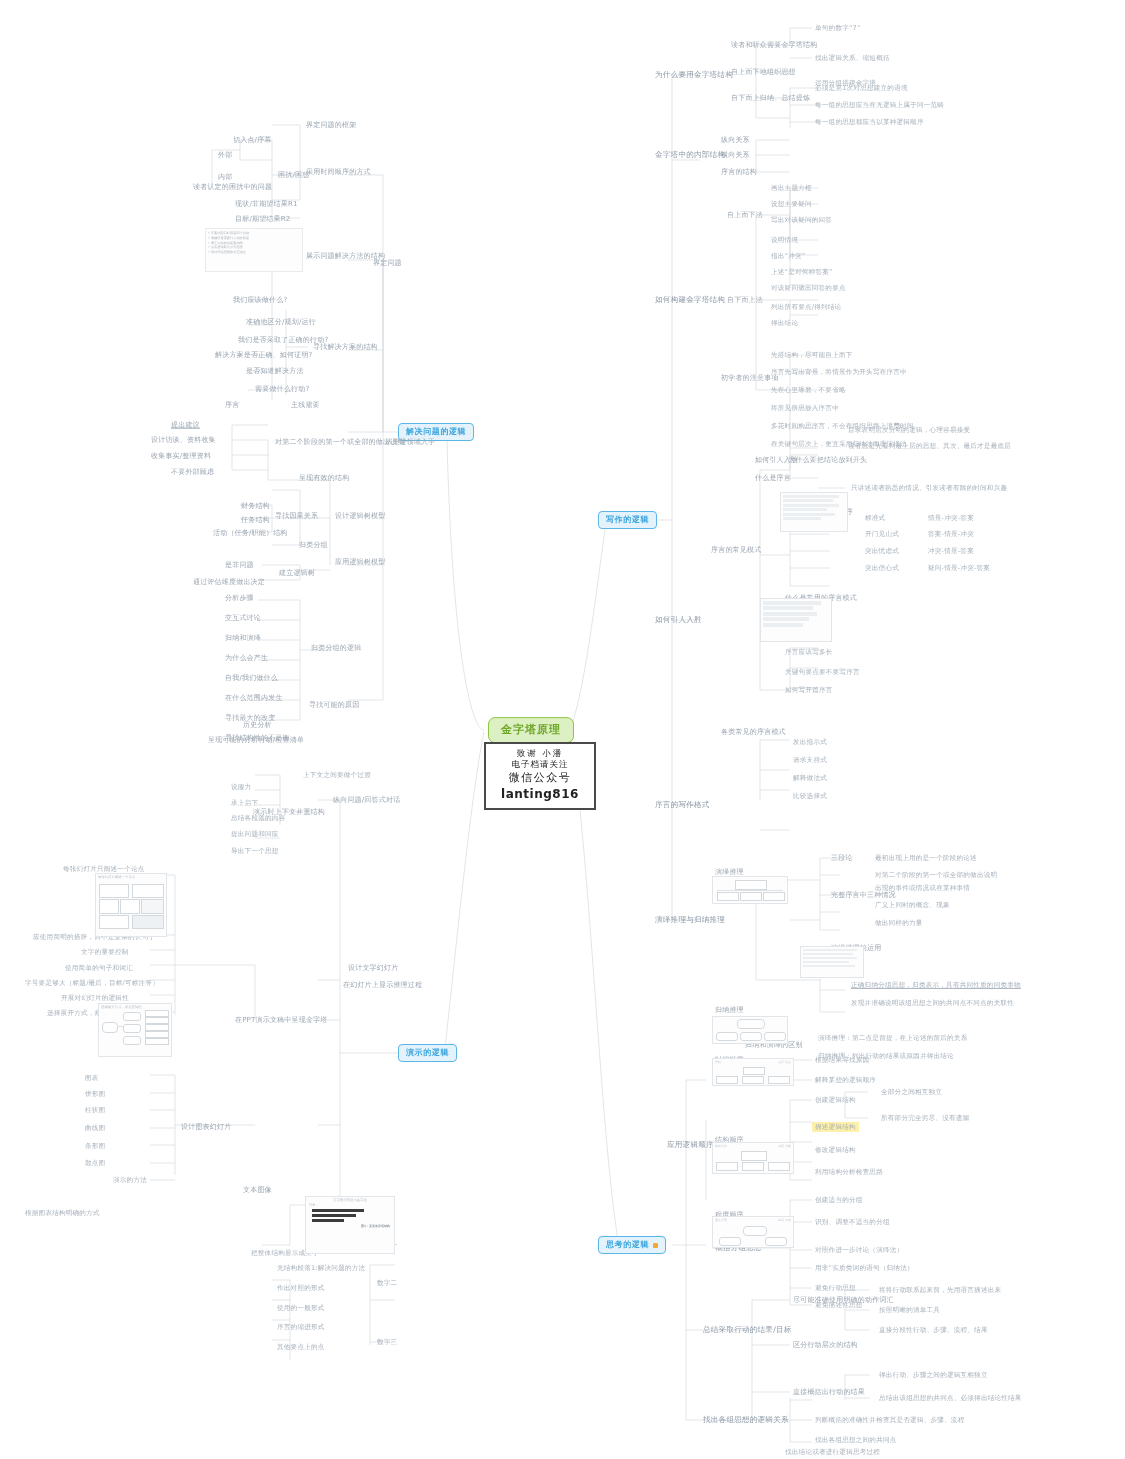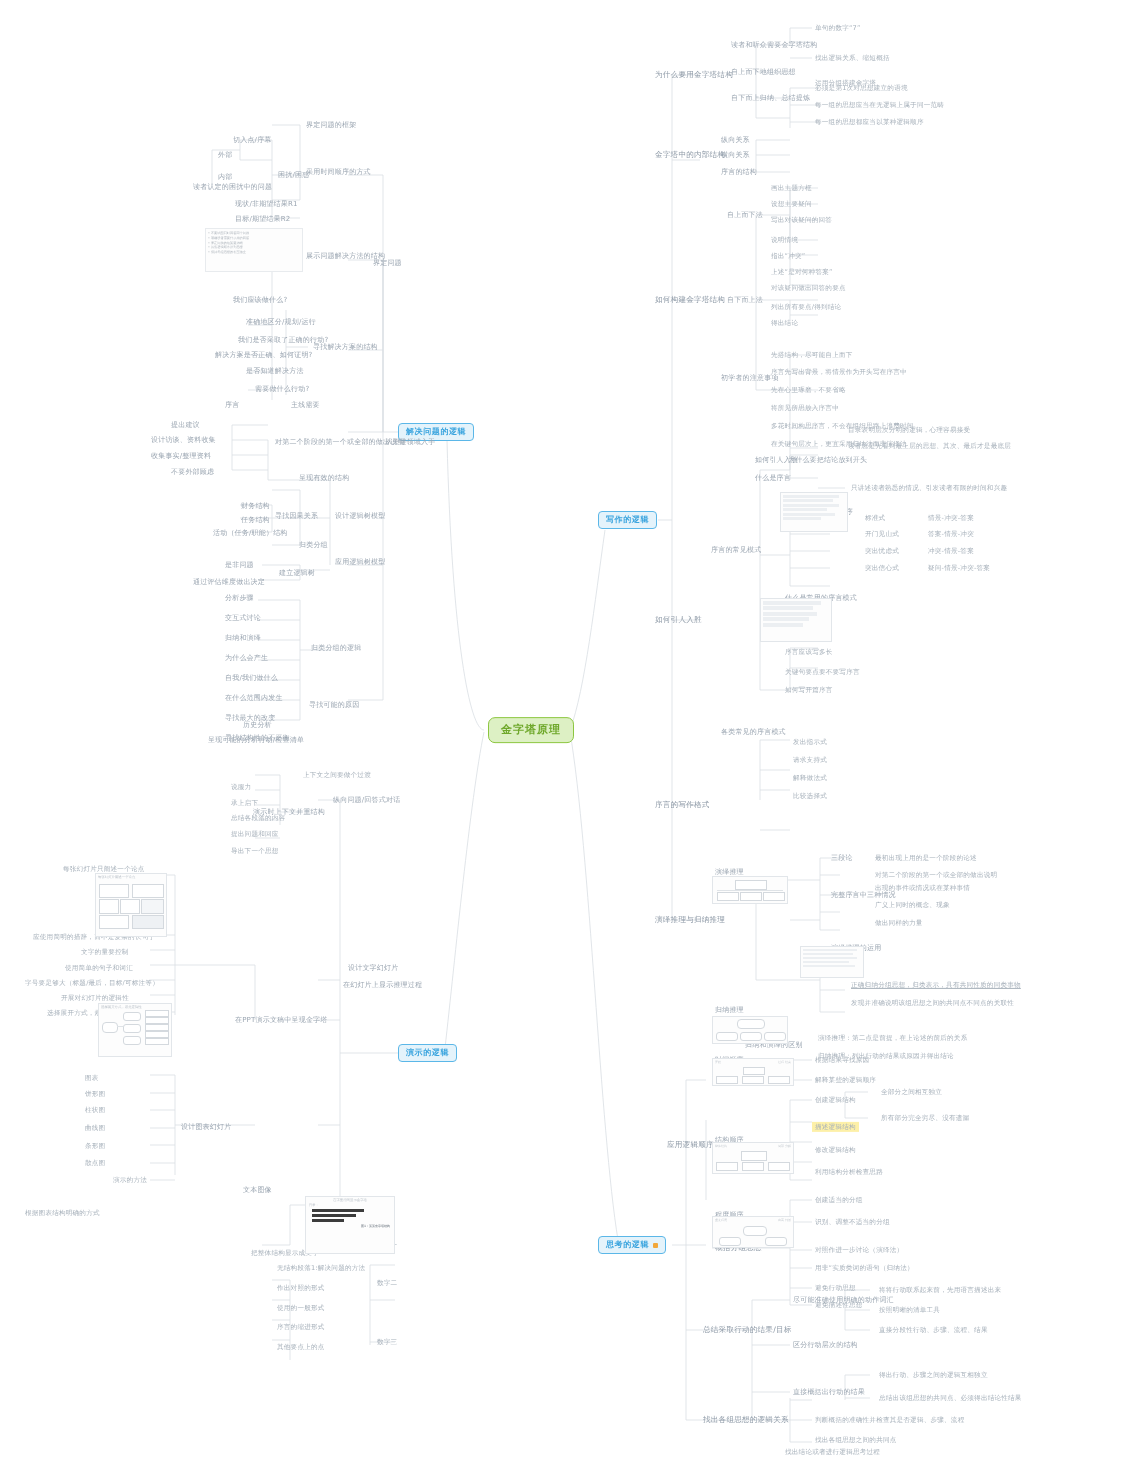--- a/index.html
+++ b/index.html
@@ -362,20 +362,26 @@
       <path d="M706 1420 L 790 1420"></path>
       <path d="M790 1398 L 790 1442"></path>
       <path d="M790 1400 L 812 1400"></path>
         <path d="M790 1420 L 812 1420"></path>
         <path d="M790 1442 L 812 1442"></path>
     </g>
   </svg>
 
   <div class="node root" style="left:488px;top:730px;">金字塔原理</div>
 
+  <div class="watermark" style="left:484px;top:742px;width:88px;">
+    <div class="w1">致谢 小潘</div>
+    <div class="w2">电子档请关注</div>
+    <div class="w3">微信公众号</div>
+    <div class="w4">lanting816</div>
+  </div>
 
   <div class="node branch" style="left:398px;top:432px;">
     <span>解决问题的逻辑</span>
   </div>
   <div class="node branch" style="left:598px;top:520px;">
     <span>写作的逻辑</span>
   </div>
   <div class="node branch" style="left:398px;top:1053px;">
     <span>演示的逻辑</span>
   </div>
@@ -399,21 +405,21 @@
   <div class="node l3" style="left:230px;top:300px;">我们应该做什么?</div>
   <div class="node l3" style="left:243px;top:322px;">准确地区分/规划/运行</div>
   <div class="node l3" style="left:310px;top:347px;">寻找解决方案的结构</div>
   <div class="node l3" style="left:212px;top:355px;">解决方案是否正确、如何证明?</div>
   <div class="node l3" style="left:235px;top:340px;">我们是否采取了正确的行动?</div>
   <div class="node l3" style="left:243px;top:371px;">是否知道解决方法</div>
   <div class="node l3" style="left:252px;top:389px;">需要做什么行动?</div>
   <div class="node l3" style="left:222px;top:405px;">序言</div>
   <div class="node l3" style="left:288px;top:405px;">主线需要</div>
 
-  <div class="node l3" style="left:168px;top:425px;">提出建议</div>
+  <div class="node l3" style="left:168px;top:425px;text-decoration:underline;">提出建议</div>
   <div class="node l3" style="left:148px;top:440px;">设计访谈、资料收集</div>
   <div class="node l3" style="left:148px;top:456px;">收集事实/整理资料</div>
   <div class="node l3" style="left:168px;top:472px;">不要外部顾虑</div>
   <div class="node l2" style="left:175px;top:440px;opacity:0;"></div>
   <div class="node l3" style="left:172px;top:448px;opacity:0;"></div>
   <div class="node l3" style="left:272px;top:442px;">对第二个阶段的第一个或全部的做出说明</div>
   <div class="node l3" style="left:382px;top:442px;">从关键领域入手</div>
 
   <div class="node l3" style="left:296px;top:478px;">呈现有效的结构</div>
   <div class="node l3" style="left:238px;top:506px;">财务结构</div>

